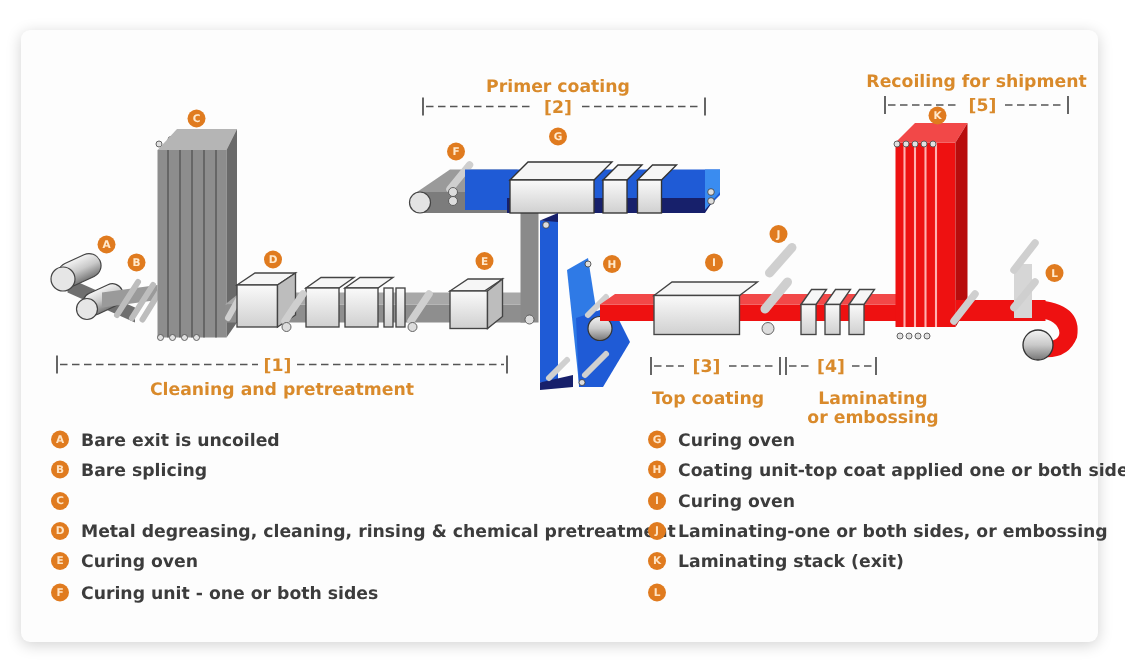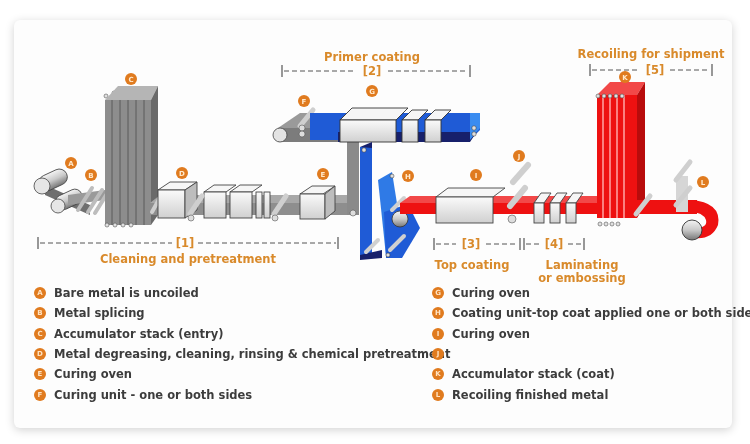--- a/index.html
+++ b/index.html
@@ -302,29 +302,28 @@
       <line class="tick" x1="712" y1="64" x2="712" y2="76"></line>
     <line class="dash" x1="592" y1="70" x2="640" y2="70"></line>
       <line class="dash" x1="670" y1="70" x2="710" y2="70"></line>
     <text class="stage-num" x="655" y="74" text-anchor="middle">[5]</text>
   </g>
 </svg>
 
 <div class="legend" style="left:34px; top:283px;">
   <div class="legend-item">
       <span class="legend-badge">A</span>
-      <span>Bare metal is uncoiled</span>
+      <span>Bare exit is uncoiled</span>
     </div>
   <div class="legend-item">
       <span class="legend-badge">B</span>
-      <span>Metal splicing</span>
+      <span>Bare splicing</span>
     </div>
   <div class="legend-item">
       <span class="legend-badge">C</span>
-      <span>Accumulator stack (entry)</span>
     </div>
   <div class="legend-item">
       <span class="legend-badge">D</span>
       <span>Metal degreasing, cleaning, rinsing &amp; chemical pretreatment</span>
     </div>
   <div class="legend-item">
       <span class="legend-badge">E</span>
       <span>Curing oven</span>
     </div>
   <div class="legend-item">
@@ -341,22 +340,22 @@
   <div class="legend-item">
       <span class="legend-badge">H</span>
       <span>Coating unit-top coat applied one or both sides</span>
     </div>
   <div class="legend-item">
       <span class="legend-badge">I</span>
       <span>Curing oven</span>
     </div>
   <div class="legend-item">
       <span class="legend-badge">J</span>
+      <span>Laminating-one or both sides, or embossing</span>
     </div>
   <div class="legend-item">
       <span class="legend-badge">K</span>
-      <span>Accumulator stack (coat)</span>
+      <span>Laminating stack (exit)</span>
     </div>
   <div class="legend-item">
       <span class="legend-badge">L</span>
-      <span>Recoiling finished metal</span>
     </div>
 </div>
 
 </body></html>

